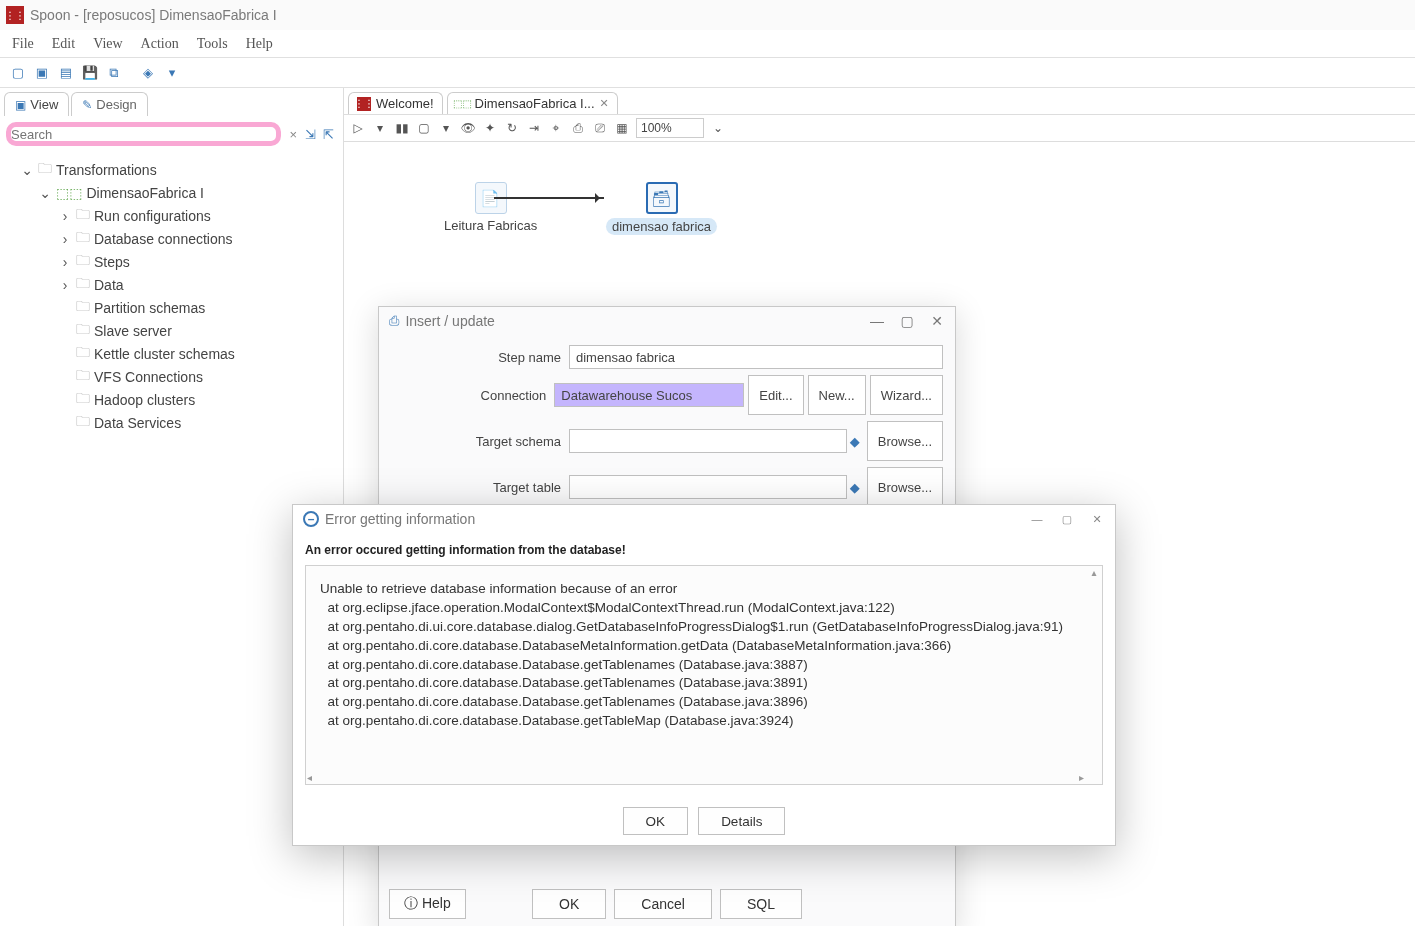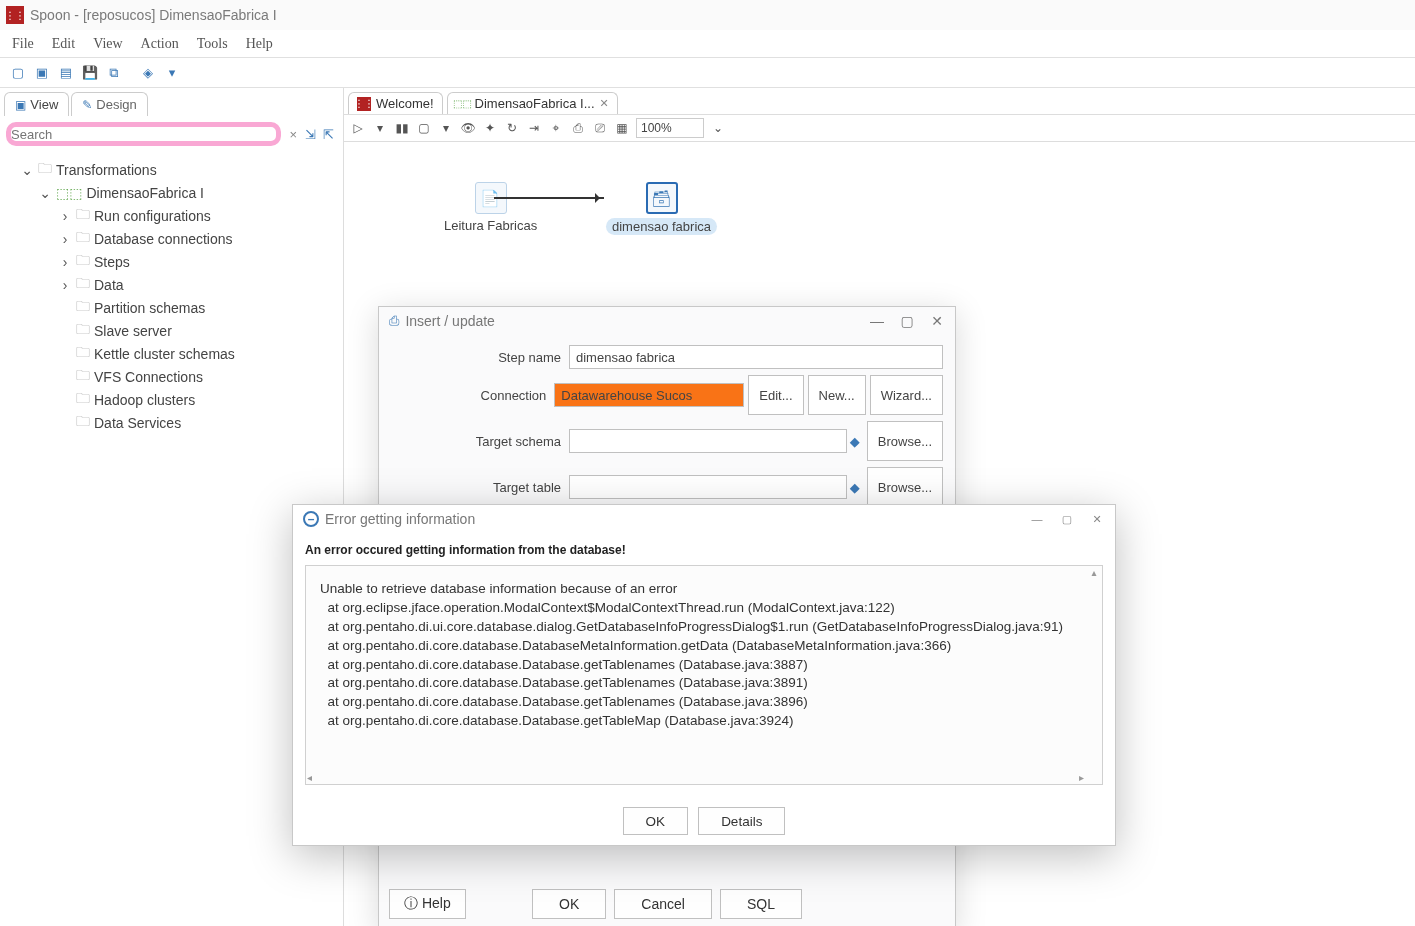--- a/index.html
+++ b/index.html
@@ -507,21 +507,21 @@
     <span class="wctrl">▢</span>
     <span class="wctrl">✕</span>
   </div>
   <div class="dlg-body">
     <div class="form-row">
       <label>Step name</label>
       <input class="tfield" value="dimensao fabrica" style="">
     </div>
     <div class="form-row">
       <label>Connection</label>
-      <input class="tfield" style="background: #f97316;" value="Datawarehouse Sucos">
+      <input class="tfield" style="background: #c4b5fd;" value="Datawarehouse Sucos">
       <button class="btn">Edit...</button>
       <button class="btn">New...</button>
       <button class="btn">Wizard...</button>
     </div>
     <div class="form-row">
       <label>Target schema</label>
       <input class="tfield" value="" style="">
       <span class="diamond">◆</span>
       <button class="btn">Browse...</button>
     </div>

